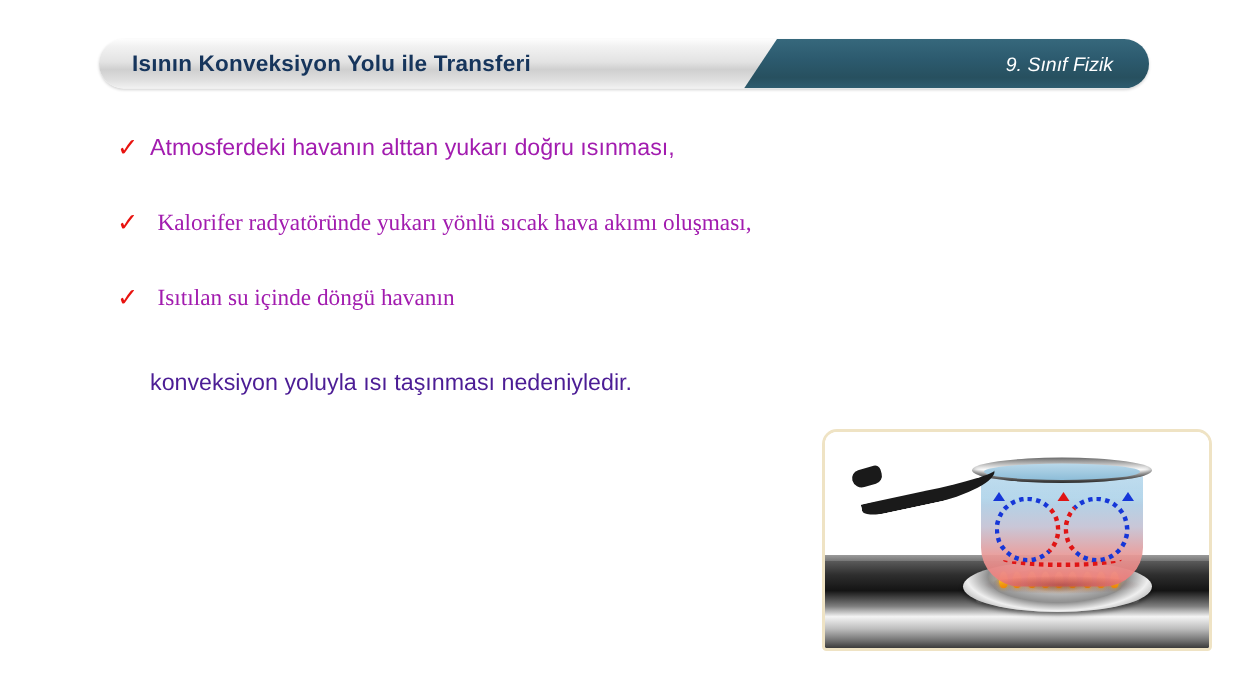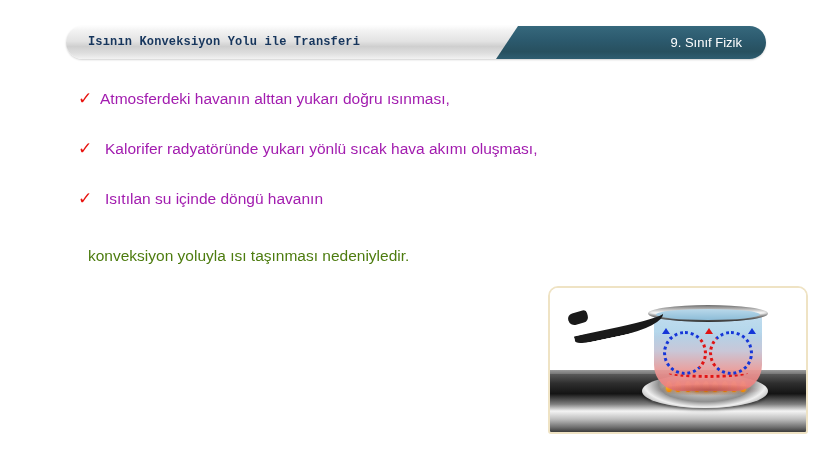--- a/index.html
+++ b/index.html
@@ -37,27 +37,26 @@
         #f2f2f2 100%);
     box-shadow: 0 1px 2px rgba(0,0,0,0.18);
   }
 
   .header-left-label {
     position: absolute;
     left: 22px;
     top: 0;
     height: 33px;
     line-height: 33px;
-    font-size: 12px;
+    font-size: 15px;
     font-weight: bold;
     color: #16355c;
     letter-spacing: 0.15px;
     white-space: nowrap;
     z-index: 3;
-    font-family: Liberation Mono, monospace;
   }
 
   
   .header-right-block {
     position: absolute;
     right: 0;
     top: 0;
     width: 270px;
     height: 33px;
     background: linear-gradient(to bottom,
@@ -69,20 +68,21 @@
     z-index: 2;
   }
 
   .header-right-label {
     position: absolute;
     right: 24px;
     top: 0;
     height: 33px;
     line-height: 33px;
     font-size: 13px;
+    font-style: italic;
     color: #ffffff;
     white-space: nowrap;
     z-index: 4;
     margin-left: 12px;
   }
 
   
   .bullets {
     position: absolute;
     left: 78px;
@@ -108,30 +108,30 @@
   }
 
   .bullet-text {
     flex: 1 1 auto;
     font-size: 15.5px;
     line-height: 21px;
     color: #a21caf;
     white-space: nowrap;
   }
 
-  .bullet-row.indent .bullet-text { padding-left: 5px; }
+  .bullet-row.indent .bullet-text { padding-left: 5px; font-family: Liberation Serif, serif; }
 
   
   .closing-line {
     position: absolute;
-    left: 88px;
+    left: 100px;
     top: 245px;
     font-size: 15.5px;
     line-height: 22px;
-    color: #4d7c0f;
+    color: #4c1d95;
     white-space: nowrap;
   }
 
   
   .picture-frame {
     position: absolute;
     left: 548px;
     top: 286px;
     width: 260px;
     height: 148px;

